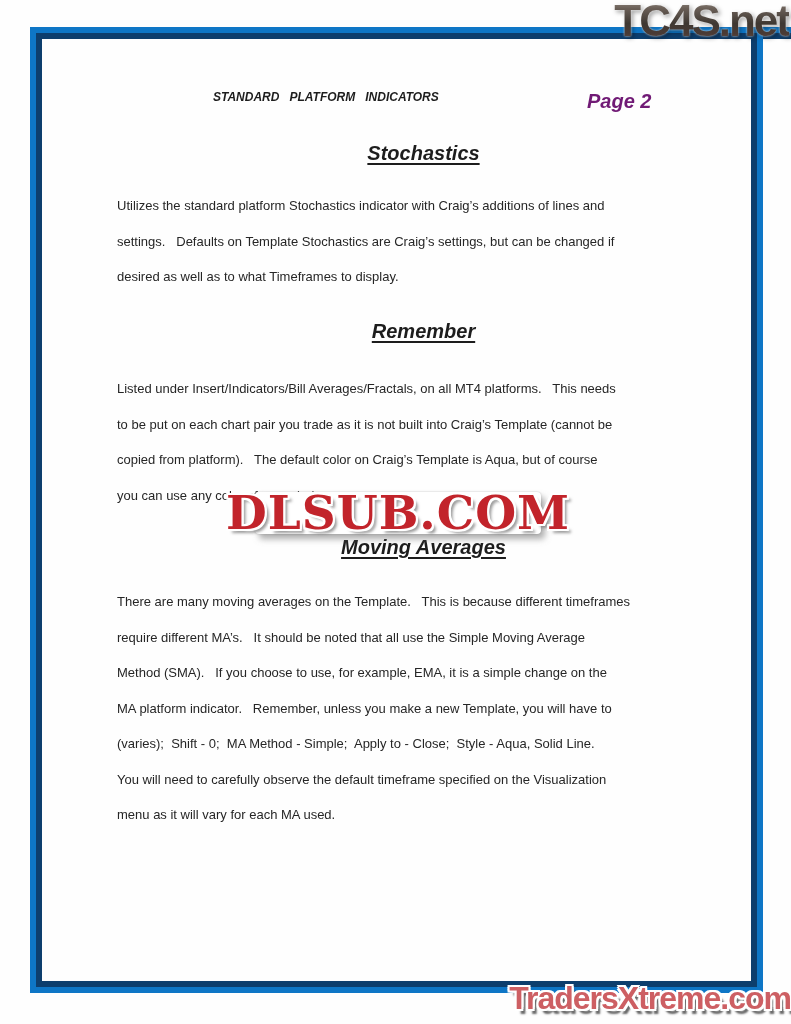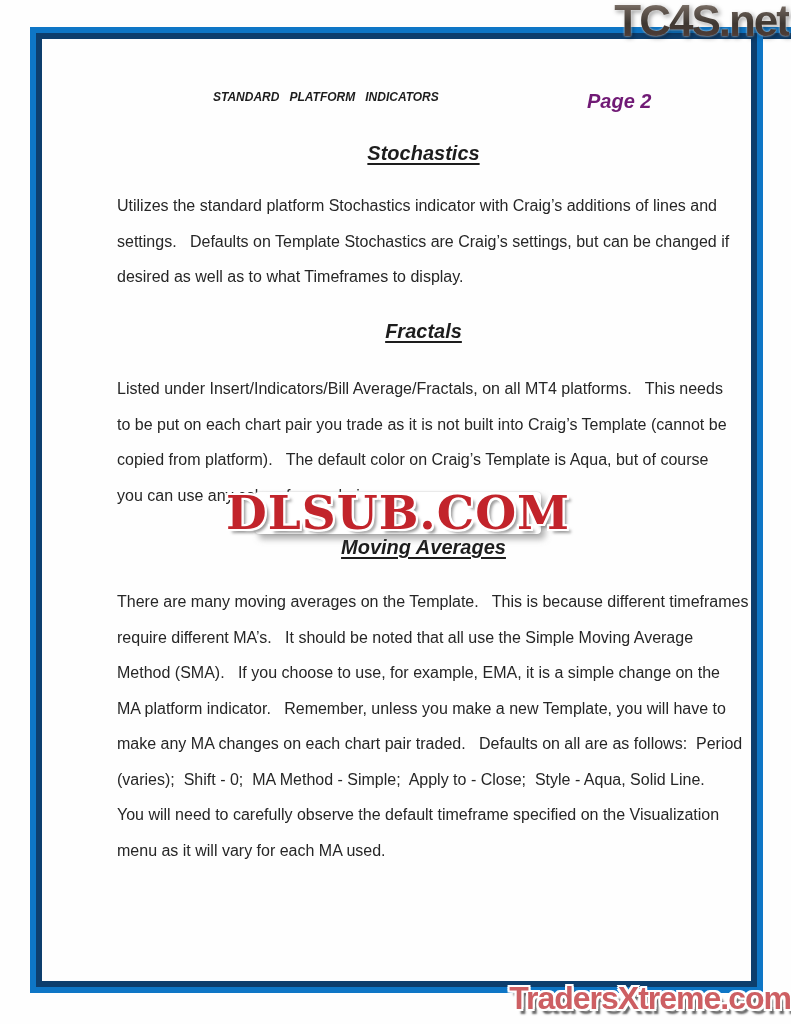--- a/index.html
+++ b/index.html
@@ -39,21 +39,21 @@
   .heading {
     position: absolute; left: 117px; width: 613px; text-align: center;
     font-size: 20px; line-height: 20px; z-index: 2;
   }
   .heading span {
     font-weight: bold; font-style: italic; color: #1d1d1d;
     text-decoration: underline; text-decoration-thickness: 2px; text-underline-offset: 3px;
   }
   .para { position: absolute; left: 117px; width: 640px; z-index: 2; }
   .line {
-    height: 35.5px; line-height: 35.5px; font-size: 16px; white-space: pre; color: #262626;
+    height: 35.5px; line-height: 35.5px; font-size: 13px; white-space: pre; color: #262626;
   }
 
   
   .wm-dlsub-box {
     position: absolute; left: 255px; top: 492px; width: 286px; height: 42px;
     background: #ffffff; border-radius: 4px; z-index: 4;
     box-shadow: 4px 5px 6px rgba(110,110,110,0.55), 0 0 2px rgba(190,190,190,0.9);
     display: flex; align-items: center; justify-content: center;
   }
   .wm-dlsub-text {
@@ -106,38 +106,37 @@
   <div class="heading" style="top:143px">
     <span>Stochastics</span>
   </div>
   <div class="para" style="top:188px">
     <div class="line">Utilizes the standard platform Stochastics indicator with Craig’s additions of lines and</div>
     <div class="line">settings.   Defaults on Template Stochastics are Craig’s settings, but can be changed if</div>
     <div class="line">desired as well as to what Timeframes to display.</div>
   </div>
 
   <div class="heading" style="top:321px">
-    <span>Fractals</span>
+    <span>Remember</span>
   </div>
   <div class="para" style="top:371px">
-    <div class="line">Listed under Insert/Indicators/Bill Average/Fractals, on all MT4 platforms.   This needs</div>
+    <div class="line">Listed under Insert/Indicators/Bill Averages/Fractals, on all MT4 platforms.   This needs</div>
     <div class="line">to be put on each chart pair you trade as it is not built into Craig’s Template (cannot be</div>
     <div class="line">copied from platform).   The default color on Craig’s Template is Aqua, but of course</div>
     <div class="line">you can use any color of your choice.</div>
   </div>
 
   <div class="heading" style="top:537px">
     <span>Moving Averages</span>
   </div>
   <div class="para" style="top:584px">
     <div class="line">There are many moving averages on the Template.   This is because different timeframes</div>
     <div class="line">require different MA’s.   It should be noted that all use the Simple Moving Average</div>
     <div class="line">Method (SMA).   If you choose to use, for example, EMA, it is a simple change on the</div>
     <div class="line">MA platform indicator.   Remember, unless you make a new Template, you will have to</div>
-    <div class="line">make any MA changes on each chart pair traded.   Defaults on all are as follows:  Period</div>
     <div class="line">(varies);  Shift - 0;  MA Method - Simple;  Apply to - Close;  Style - Aqua, Solid Line.</div>
     <div class="line">You will need to carefully observe the default timeframe specified on the Visualization</div>
     <div class="line">menu as it will vary for each MA used.</div>
   </div>
 
   <div class="wm-dlsub-box">
     <span class="wm-dlsub-text">DLSUB.COM</span>
   </div>
   <div class="wm-tc4s">TC4S.net</div>
   <div class="wm-traders">TradersXtreme.com</div>

